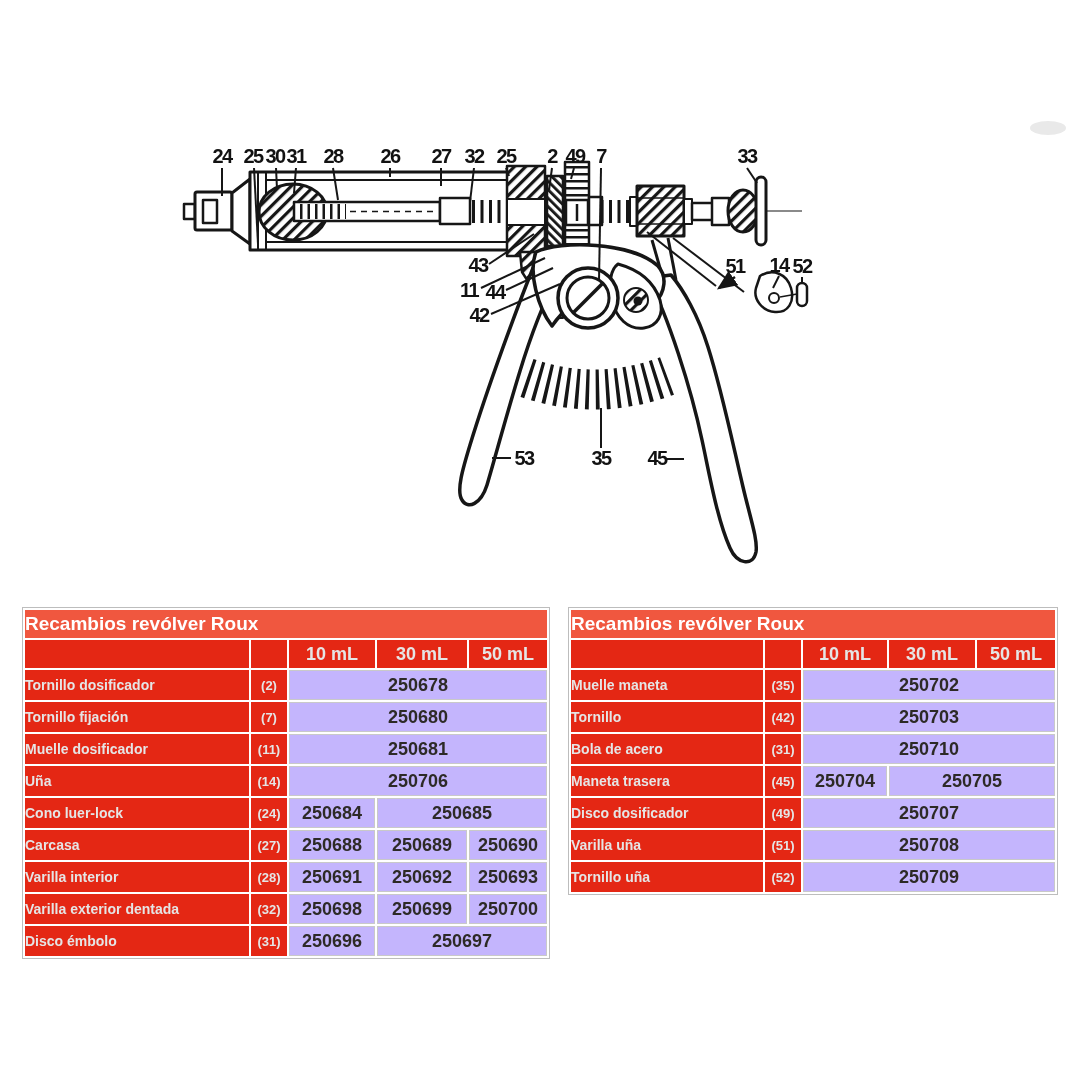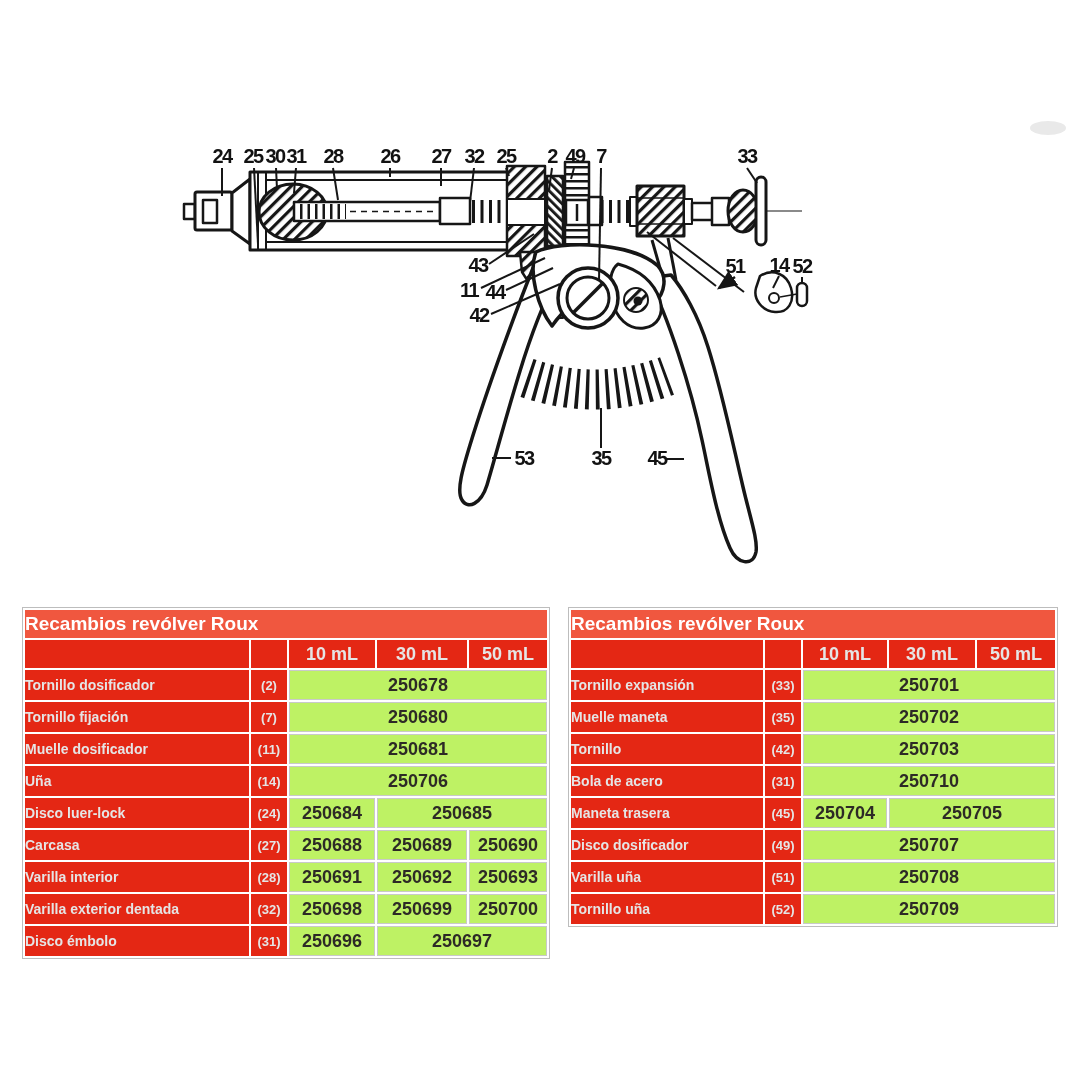--- a/index.html
+++ b/index.html
@@ -9,21 +9,21 @@
   .dlabel{font-family:"Liberation Sans",sans-serif;font-weight:bold;font-size:20px;
           letter-spacing:-1.5px;fill:#121212;text-anchor:middle;}
   table.parts{border-collapse:separate;border-spacing:2px;background:#fff;
               border:1px solid #bdbdbd;table-layout:fixed;position:absolute;}
   table.parts td{height:28px;vertical-align:middle;overflow:hidden;white-space:nowrap;padding:0;}
   td.title-cell{background:#F0573F;color:#fff;font-weight:bold;font-size:19px;text-align:left;height:27px;}
   td.rc{background:#E42714;color:#e5e5e5;font-weight:bold;}
   td.name{font-size:14px;padding-left:10px;text-align:left;}
   td.ref{font-size:13px;text-align:center;}
   td.hdr{font-size:18px;text-align:center;height:29px;}
-  td.vc{background:#bef264;border:1px solid #c9c9c9;color:#2d2a26;font-weight:bold;
+  td.vc{background:#c4b5fd;border:1px solid #c9c9c9;color:#2d2a26;font-weight:bold;
         font-size:18px;text-align:center;}
   #tbl-left{left:22px;top:607px;width:526px;}
   #tbl-right{left:568px;top:607px;width:490px;}
 </style>
 </head>
 <body>
 
 <div class="canvas">
 
   <svg width="1080" height="600" viewBox="0 0 1080 600" style="position:absolute;left:0;top:0">
@@ -227,21 +227,21 @@
           <td class="rc name">Muelle dosificador</td>
           <td class="rc ref">(11)</td>
           <td class="vc" colspan="3">250681</td>
         </tr>
         <tr>
           <td class="rc name">Uña</td>
           <td class="rc ref">(14)</td>
           <td class="vc" colspan="3">250706</td>
         </tr>
         <tr>
-          <td class="rc name">Disco luer-lock</td>
+          <td class="rc name">Cono luer-lock</td>
           <td class="rc ref">(24)</td>
           <td class="vc" colspan="1">250684</td>
           <td class="vc" colspan="2">250685</td>
         </tr>
         <tr>
           <td class="rc name">Carcasa</td>
           <td class="rc ref">(27)</td>
           <td class="vc" colspan="1">250688</td>
           <td class="vc" colspan="1">250689</td>
           <td class="vc" colspan="1">250690</td>
@@ -284,25 +284,20 @@
       <tr>
         <td class="rc"></td>
         <td class="rc"></td>
         <td class="rc hdr">10 mL</td>
         <td class="rc hdr">30 mL</td>
         <td class="rc hdr">50 mL</td>
       </tr>
     </thead>
     <tbody>
         <tr>
-          <td class="rc name">Tornillo expansión</td>
-          <td class="rc ref">(33)</td>
-          <td class="vc" colspan="3">250701</td>
-        </tr>
-        <tr>
           <td class="rc name">Muelle maneta</td>
           <td class="rc ref">(35)</td>
           <td class="vc" colspan="3">250702</td>
         </tr>
         <tr>
           <td class="rc name">Tornillo</td>
           <td class="rc ref">(42)</td>
           <td class="vc" colspan="3">250703</td>
         </tr>
         <tr>

